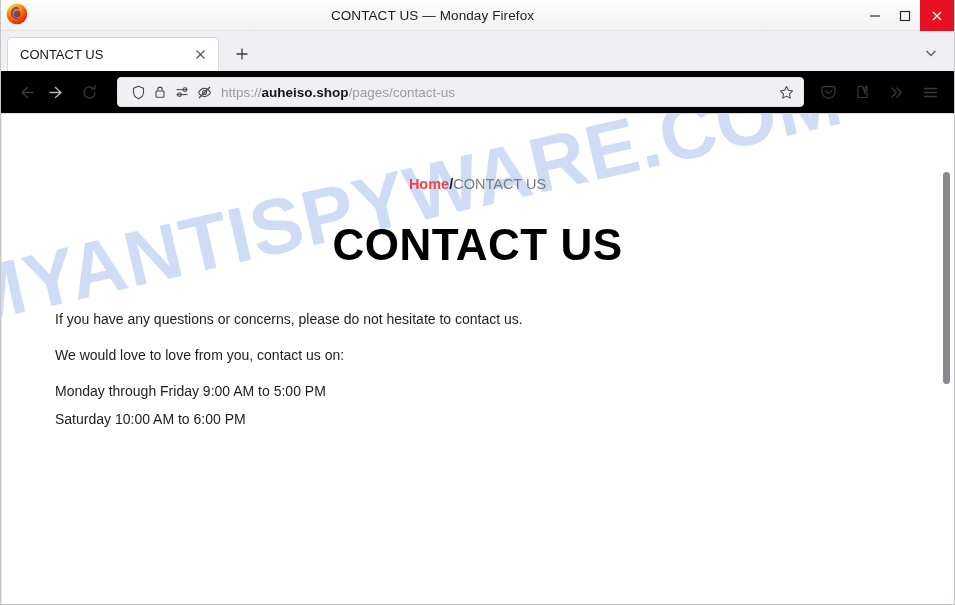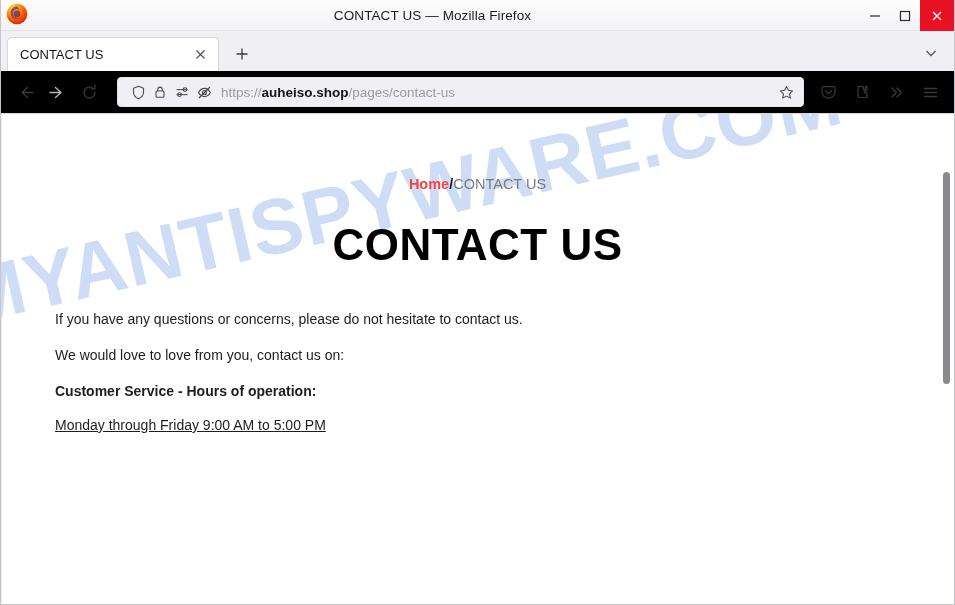--- a/index.html
+++ b/index.html
@@ -292,21 +292,21 @@
             <stop offset="58%" stop-color="#ff5c00"></stop>
             <stop offset="85%" stop-color="#e33100"></stop>
             <stop offset="100%" stop-color="#8a2be2"></stop>
           </radialGradient>
         </defs>
         <circle cx="16" cy="16" r="15" fill="url(#fflame)"></circle>
         <path d="M16 5c-5.2 0-9.2 3.9-9.2 9 0 5.3 4.1 9.1 9.2 9.1 2.6 0 4.6-1 5.9-2.6-1.6 1-3.3 1.3-4.9 1.3-3.9 0-6.8-2.7-6.8-6.4 0-3.6 2.7-6.3 6.2-6.3 1.5 0 2.8.4 3.8 1.2-1.2-3.1-3.2-5.3-4.2-5.3z" fill="#7a2ea8" opacity="0.85"></path>
         <circle cx="16" cy="15.5" r="5" fill="#4b1f7a" opacity="0.7"></circle>
       </svg>
     </span>
-    <div class="title-text">CONTACT US — Mozilla Firefox</div>
+    <div class="title-text">CONTACT US — Monday Firefox</div>
     <div class="wincontrols">
       <div class="wc min">
         <svg width="12" height="12" viewBox="0 0 12 12">
             <path d="M1 6h10" stroke="currentColor" stroke-width="1.2"></path>
           </svg>
       </div>
       <div class="wc max">
         <svg width="12" height="12" viewBox="0 0 12 12">
             <rect x="1.5" y="1.5" width="9" height="9" fill="none" stroke="currentColor" stroke-width="1.2"></rect>
           </svg>
@@ -428,22 +428,22 @@
 
         <div class="breadcrumb">
           <span class="crumb-home">Home</span><span class="crumb-sep">/</span><span>CONTACT US</span>
         </div>
 
         <h1 class="page-title">CONTACT US</h1>
 
         <div class="body-copy">
           <p>If you have any questions or concerns, please do not hesitate to contact us.</p>
           <p>We would love to love from you, contact us on:</p>
-          <p class="hours-head">Customer Service - Hours of operation:</p>
           <p class="hours-line">Monday through Friday 9:00 AM to 5:00 PM</p>
+          <p class="hours-line">Saturday 10:00 AM to 6:00 PM</p>
         </div>
 
       </div>
     </div>
 
     <div class="scrollbar">
       <div class="scroll-thumb"></div>
     </div>
   </div>
 

